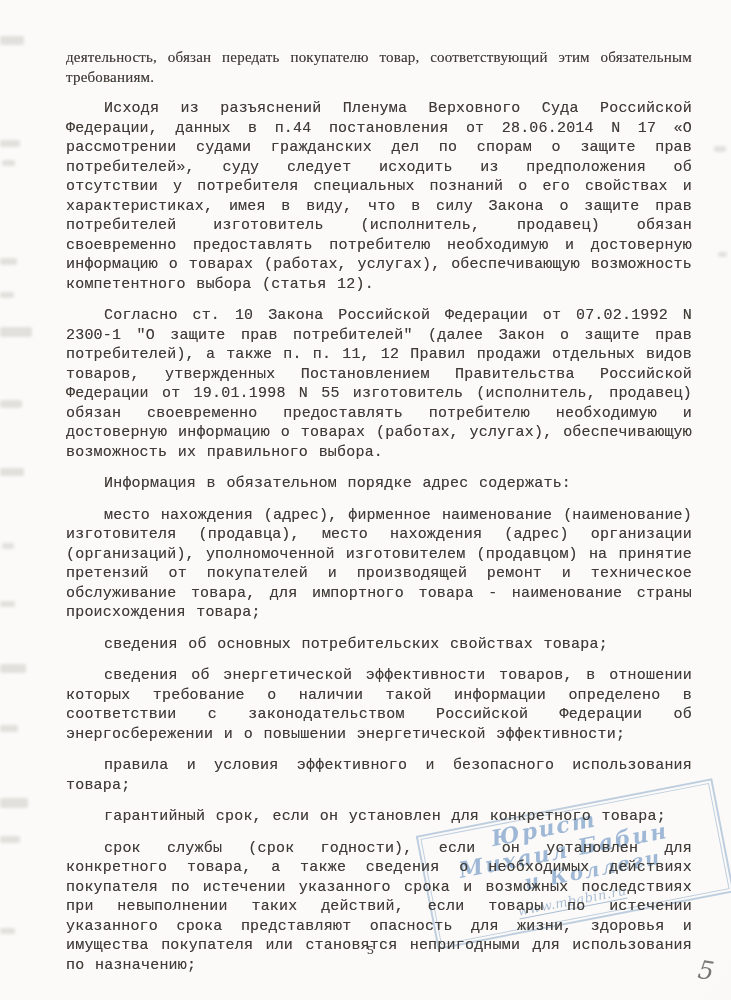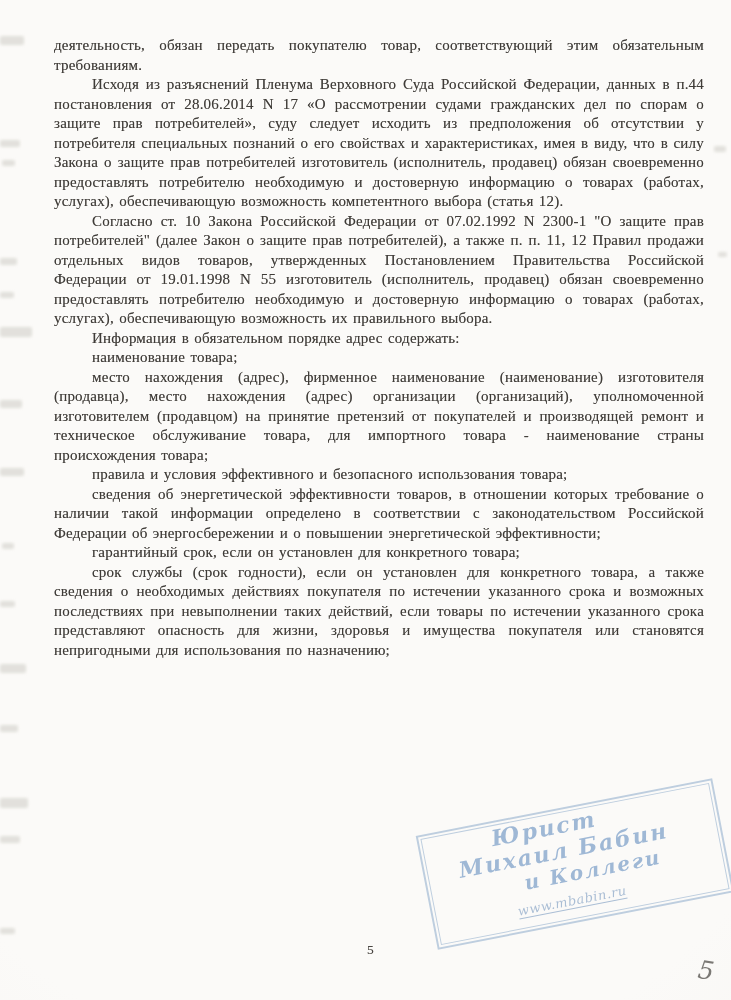--- a/index.html
+++ b/index.html
@@ -28,22 +28,22 @@
     position: absolute;
     left: 54px; top: 36px; width: 650px;
     z-index: 2;
     font-size: 15px;
     line-height: 19.5px;
     letter-spacing: 0.2px;
     word-spacing: 1.4px;
     color: #3f3c38;
     text-shadow: 0 0 0.6px rgba(63,60,56,0.5);
   }
-  .para { margin: 0; text-align: justify; }
-  .para.indent { text-indent: 38px; }
+  .para { margin: 12px; text-align: justify; }
+  .para.indent { text-indent: 38px; font-family: Liberation Mono, monospace; }
   .para:last-child { }
   
   .stamp {
     position: absolute;
     left: 424px; top: 806px;
     width: 298px; height: 112px;
     border: 2px solid #b4c7db;
     transform: rotate(-11deg);
     z-index: 1;
     opacity: 0.85;
@@ -115,24 +115,24 @@
     <div class="stamp-text stamp-name" style="color: rgb(143, 173, 208);">Михаил Бабин</div>
     <div class="stamp-text stamp-suffix" style="color: rgb(143, 173, 208);">и Коллеги</div>
     <div class="stamp-text stamp-site" style="color: rgb(157, 180, 207); border-bottom-color: rgb(157, 180, 207);">www.mbabin.ru</div>
   </div>
 
   <div class="text-body">
       <p class="para">деятельность, обязан передать покупателю товар, соответствующий этим обязательным требованиям.</p>
       <p class="para indent">Исходя из разъяснений Пленума Верховного Суда Российской Федерации, данных в п.44 постановления от 28.06.2014 N 17 «О рассмотрении судами гражданских дел по спорам о защите прав потребителей», суду следует исходить из предположения об отсутствии у потребителя специальных познаний о его свойствах и характеристиках, имея в виду, что в силу Закона о защите прав потребителей изготовитель (исполнитель, продавец) обязан своевременно предоставлять потребителю необходимую и достоверную информацию о товарах (работах, услугах), обеспечивающую возможность компетентного выбора (статья 12).</p>
       <p class="para indent">Согласно ст. 10 Закона Российской Федерации от 07.02.1992 N 2300-1 "О защите прав потребителей" (далее Закон о защите прав потребителей), а также п. п. 11, 12 Правил продажи отдельных видов товаров, утвержденных Постановлением Правительства Российской Федерации от 19.01.1998 N 55 изготовитель (исполнитель, продавец) обязан своевременно предоставлять потребителю необходимую и достоверную информацию о товарах (работах, услугах), обеспечивающую возможность их правильного выбора.</p>
       <p class="para indent">Информация в обязательном порядке адрес содержать:</p>
-      <p class="para indent">наименование товара;</p>
       <p class="para indent">место нахождения (адрес), фирменное наименование (наименование) изготовителя (продавца), место нахождения (адрес) организации (организаций), уполномоченной изготовителем (продавцом) на принятие претензий от покупателей и производящей ремонт и техническое обслуживание товара, для импортного товара - наименование страны происхождения товара;</p>
+      <p class="para indent">сведения об основных потребительских свойствах товара;</p>
+      <p class="para indent">сведения об энергетической эффективности товаров, в отношении которых требование о наличии такой информации определено в соответствии с законодательством Российской Федерации об энергосбережении и о повышении энергетической эффективности;</p>
       <p class="para indent">правила и условия эффективного и безопасного использования товара;</p>
-      <p class="para indent">сведения об энергетической эффективности товаров, в отношении которых требование о наличии такой информации определено в соответствии с законодательством Российской Федерации об энергосбережении и о повышении энергетической эффективности;</p>
       <p class="para indent">гарантийный срок, если он установлен для конкретного товара;</p>
       <p class="para indent">срок службы (срок годности), если он установлен для конкретного товара, а также сведения о необходимых действиях покупателя по истечении указанного срока и возможных последствиях при невыполнении таких действий, если товары по истечении указанного срока представляют опасность для жизни, здоровья и имущества покупателя или становятся непригодными для использования по назначению;</p>
     </div>
 
   <div class="page-number">5</div>
 
   <div class="handwritten">5</div>
 
 </div>
 

